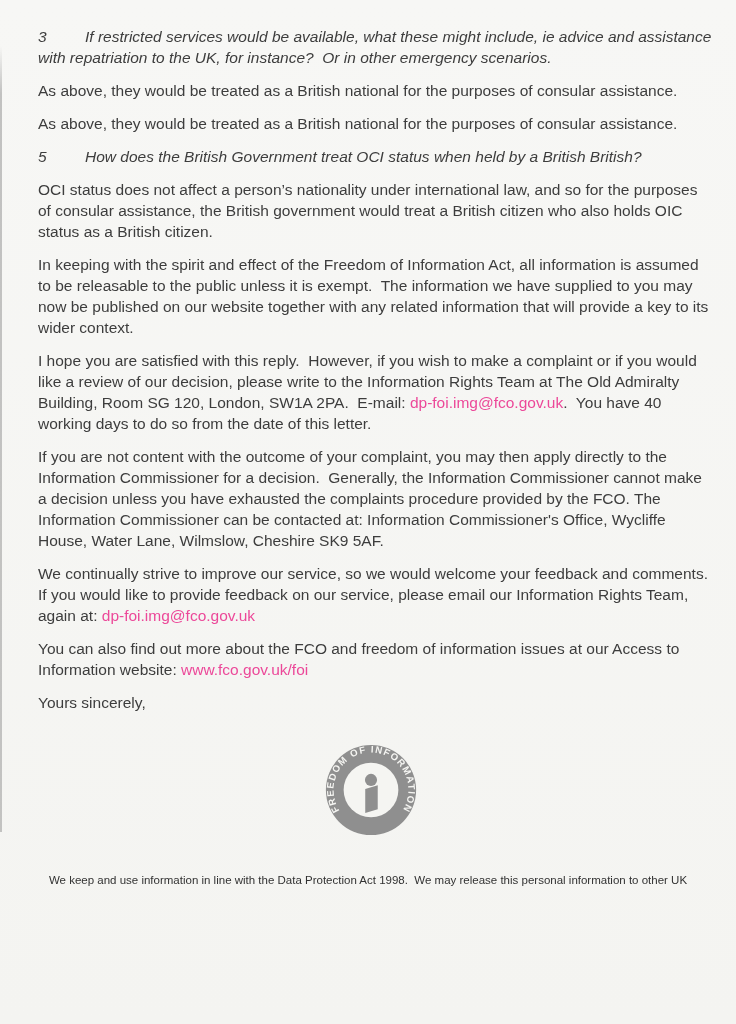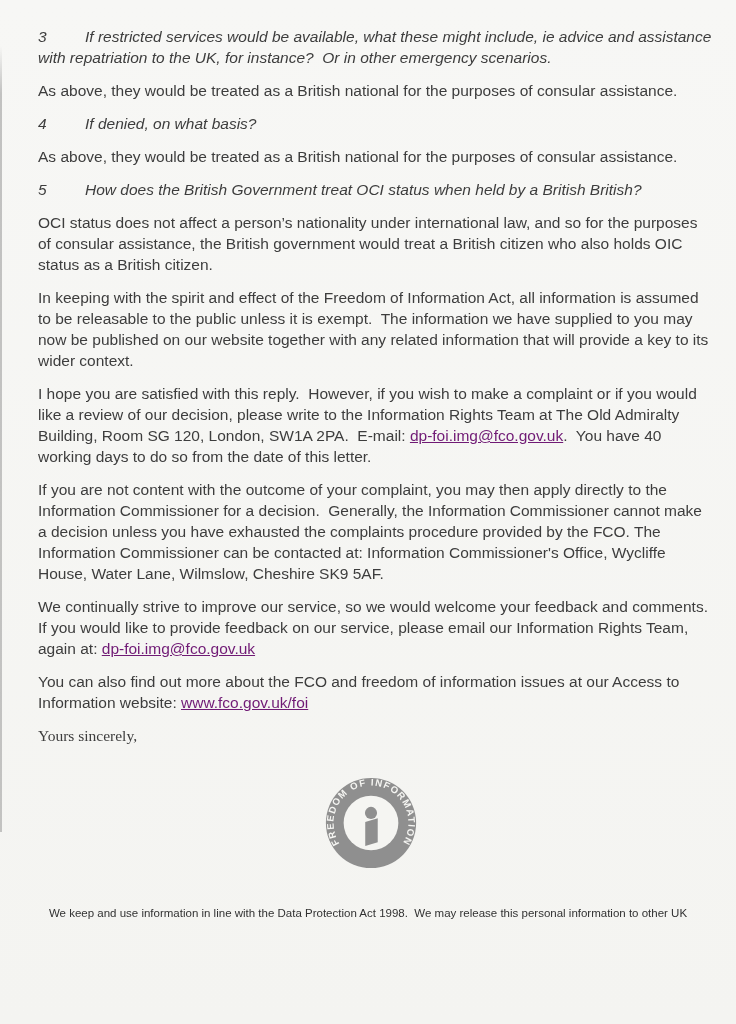--- a/index.html
+++ b/index.html
@@ -21,22 +21,22 @@
     background: linear-gradient(to bottom, rgba(150,150,150,0) 0%, rgba(150,150,150,.55) 6%, rgba(145,145,145,.5) 100%);
   }
   .content {
     padding: 26px 24px 0 38px;
     font-size: 15.5px;
     line-height: 21px;
   }
   .content p { margin: 0 0 12px 0; white-space: pre-wrap; }
   p.question { font-style: italic; }
   .qnum { display: inline-block; width: 47px; font-style: italic; }
-  a.doc-link { color: #701a75; text-decoration: underline; cursor: pointer; margin-top: 40px; }
-  p.salutation { margin-top: 2px; margin-bottom: 27px; font-family: Liberation Serif, serif; }
+  a.doc-link { color: #ec4899; cursor: pointer; margin-top: 40px; }
+  p.salutation { margin-top: 2px; margin-bottom: 27px; }
   p.signed { margin-bottom: 14px; }
   p.sig-name { margin-bottom: 0; }
   p.sig-title { margin-bottom: 0; }
   .logo-wrap {
     margin: 2px auto 0 auto;
     width: 96px; height: 96px;
     transform: translateX(3px);
   }
   .logo-wrap svg { filter: blur(0.3px); }
   .footer {
@@ -53,21 +53,20 @@
 <body>
 
 <div class="page">
   <div class="scan-edge"></div>
 
   <div class="content">
     <p class="question"><span class="qnum">3</span><span>If restricted services would be available, what these might include, ie advice and assistance with repatriation to the UK, for instance?  Or in other emergency scenarios.</span></p>
 
     <p>As above, they would be treated as a British national for the purposes of consular assistance.</p>
 
-    <p class="question"><span class="qnum">4</span><span>If denied, on what basis?</span></p>
 
     <p>As above, they would be treated as a British national for the purposes of consular assistance.</p>
 
     <p class="question"><span class="qnum">5</span><span>How does the British Government treat OCI status when held by a British British?</span></p>
 
     <p>OCI status does not affect a person’s nationality under international law, and so for the purposes of consular assistance, the British government would treat a British citizen who also holds OIC status as a British citizen.</p>
 
     <p>In keeping with the spirit and effect of the Freedom of Information Act, all information is assumed to be releasable to the public unless it is exempt.  The information we have supplied to you may now be published on our website together with any related information that will provide a key to its wider context.</p>
 
     <p><span>I hope you are satisfied with this reply.  However, if you wish to make a complaint or if you would like a review of our decision, please write to the Information Rights Team at The Old Admiralty Building, Room SG 120, London, SW1A 2PA.  E-mail: </span><a class="doc-link">dp-foi.img@fco.gov.uk</a><span>.  You have 40 working days to do so from the date of this letter.</span></p>

